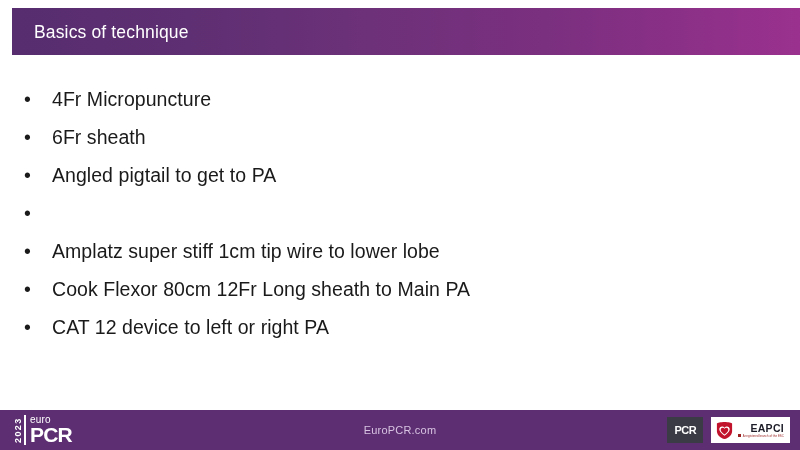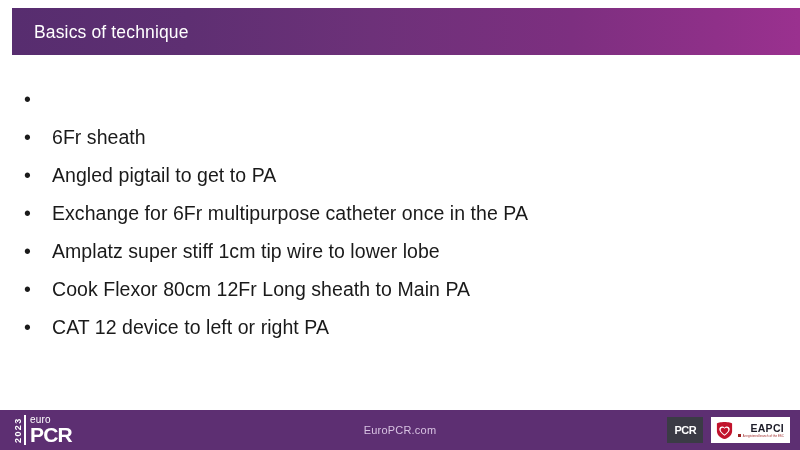--- a/index.html
+++ b/index.html
@@ -226,32 +226,32 @@
 <div class="slide">
 
   <div class="header-bar">
     <div class="slide-title">Basics of technique</div>
   </div>
 
   <div class="body-area">
     <ul class="bullet-list">
       <li class="bullet-item">
         <span class="bullet-marker">•</span>
+        <span class="bullet-text">4Fr Micropuncture</span>
       </li>
       <li class="bullet-item">
         <span class="bullet-marker">•</span>
         <span class="bullet-text">6Fr sheath</span>
       </li>
       <li class="bullet-item">
         <span class="bullet-marker">•</span>
         <span class="bullet-text">Angled pigtail to get to PA</span>
       </li>
       <li class="bullet-item">
         <span class="bullet-marker">•</span>
-        <span class="bullet-text">Exchange for 6Fr multipurpose catheter once in the PA</span>
       </li>
       <li class="bullet-item">
         <span class="bullet-marker">•</span>
         <span class="bullet-text">Amplatz super stiff 1cm tip wire to lower lobe</span>
       </li>
       <li class="bullet-item">
         <span class="bullet-marker">•</span>
         <span class="bullet-text">Cook Flexor 80cm 12Fr Long sheath to Main PA</span>
       </li>
       <li class="bullet-item">

